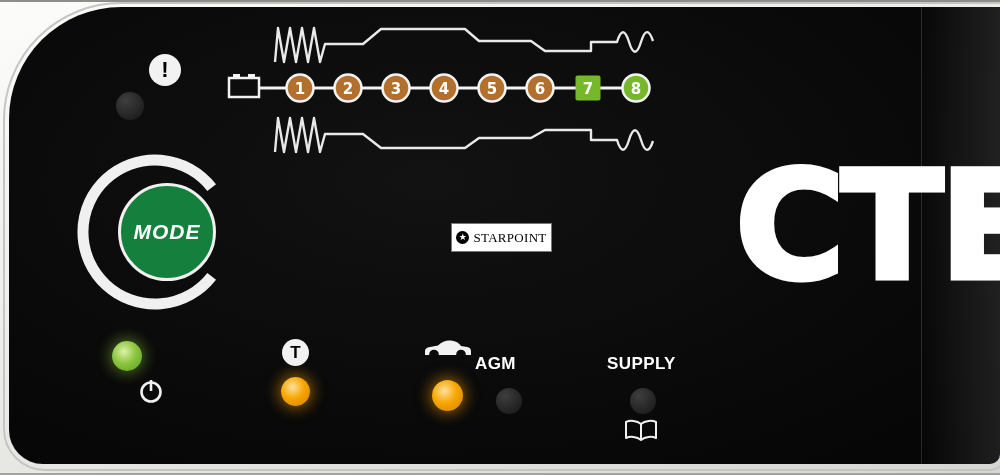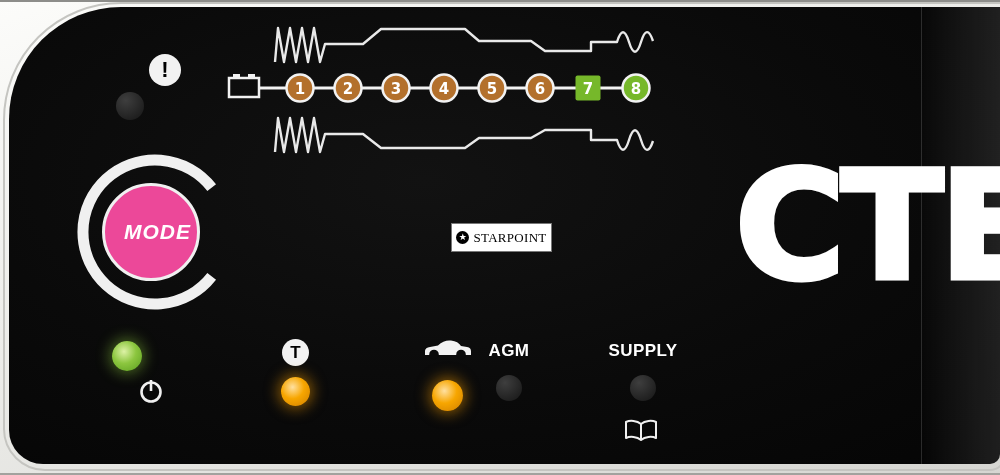--- a/index.html
+++ b/index.html
@@ -43,23 +43,23 @@
     background:radial-gradient(circle at 40% 35%, #ffe0a0 0%, #f7a600 45%, #cf7e00 100%);
     box-shadow:0 0 14px 3px rgba(250,160,0,0.5);
   }
   .warn-led{left:116px;top:92px;width:28px;height:28px;}
   .diagram{left:225px;top:18px;}
 
   
   .dial{left:70px;top:147px;width:170px;height:170px;}
   .dial svg{position:absolute;left:0;top:0;}
   .mode-btn{
-    position:absolute;left:32px;top:36px;width:98px;height:98px;border-radius:50%;
-    background:#ec4899;border:3px solid #f0f0f0;color:#fff;
-    display:flex;align-items:center;justify-content:flex-end;cursor:pointer;
+    position:absolute;left:48px;top:36px;width:98px;height:98px;border-radius:50%;
+    background:#15803d;border:3px solid #f0f0f0;color:#fff;
+    display:flex;align-items:center;justify-content:center;cursor:pointer;
     font-family:"Liberation Sans","DejaVu Sans",sans-serif;
   }
   .mode-btn span{font-style:italic;font-weight:bold;font-size:21px;letter-spacing:1px;}
 
   
   .plate{
     left:451px;top:223px;width:101px;height:29px;background:#ffffff;
     border:1px solid #777;box-sizing:border-box;
     display:flex;align-items:center;justify-content:center;gap:4px;
   }
@@ -84,21 +84,21 @@
   .power-icon{left:137px;top:377px;}
   .t-badge{
     left:282px;top:339px;width:27px;height:27px;border-radius:50%;background:#f2f2f2;
     display:flex;align-items:center;justify-content:center;
     color:#000;font-weight:bold;font-size:17px;
   }
   .t-led{left:281px;top:377px;width:29px;height:29px;}
   .car-icon{left:423px;top:338px;}
   .car-led{left:432px;top:380px;width:31px;height:31px;}
 
-  .mode-col{top:341px;width:72px;text-align:center;}
+  .mode-col{top:354px;width:72px;text-align:left;}
   .mode-col .mode-label{
     color:#fff;font-weight:bold;font-size:17px;letter-spacing:0.4px;height:20px;
   }
   .mode-col .led{position:static;display:block;width:26px;height:26px;margin:14px auto 0;}
   .col-agm{left:475px;width:68px;}
   .col-recond{left:541px;}
   .col-supply{left:607px;}
   .book-icon{left:624px;top:419px;}
 </style>
 </head>

